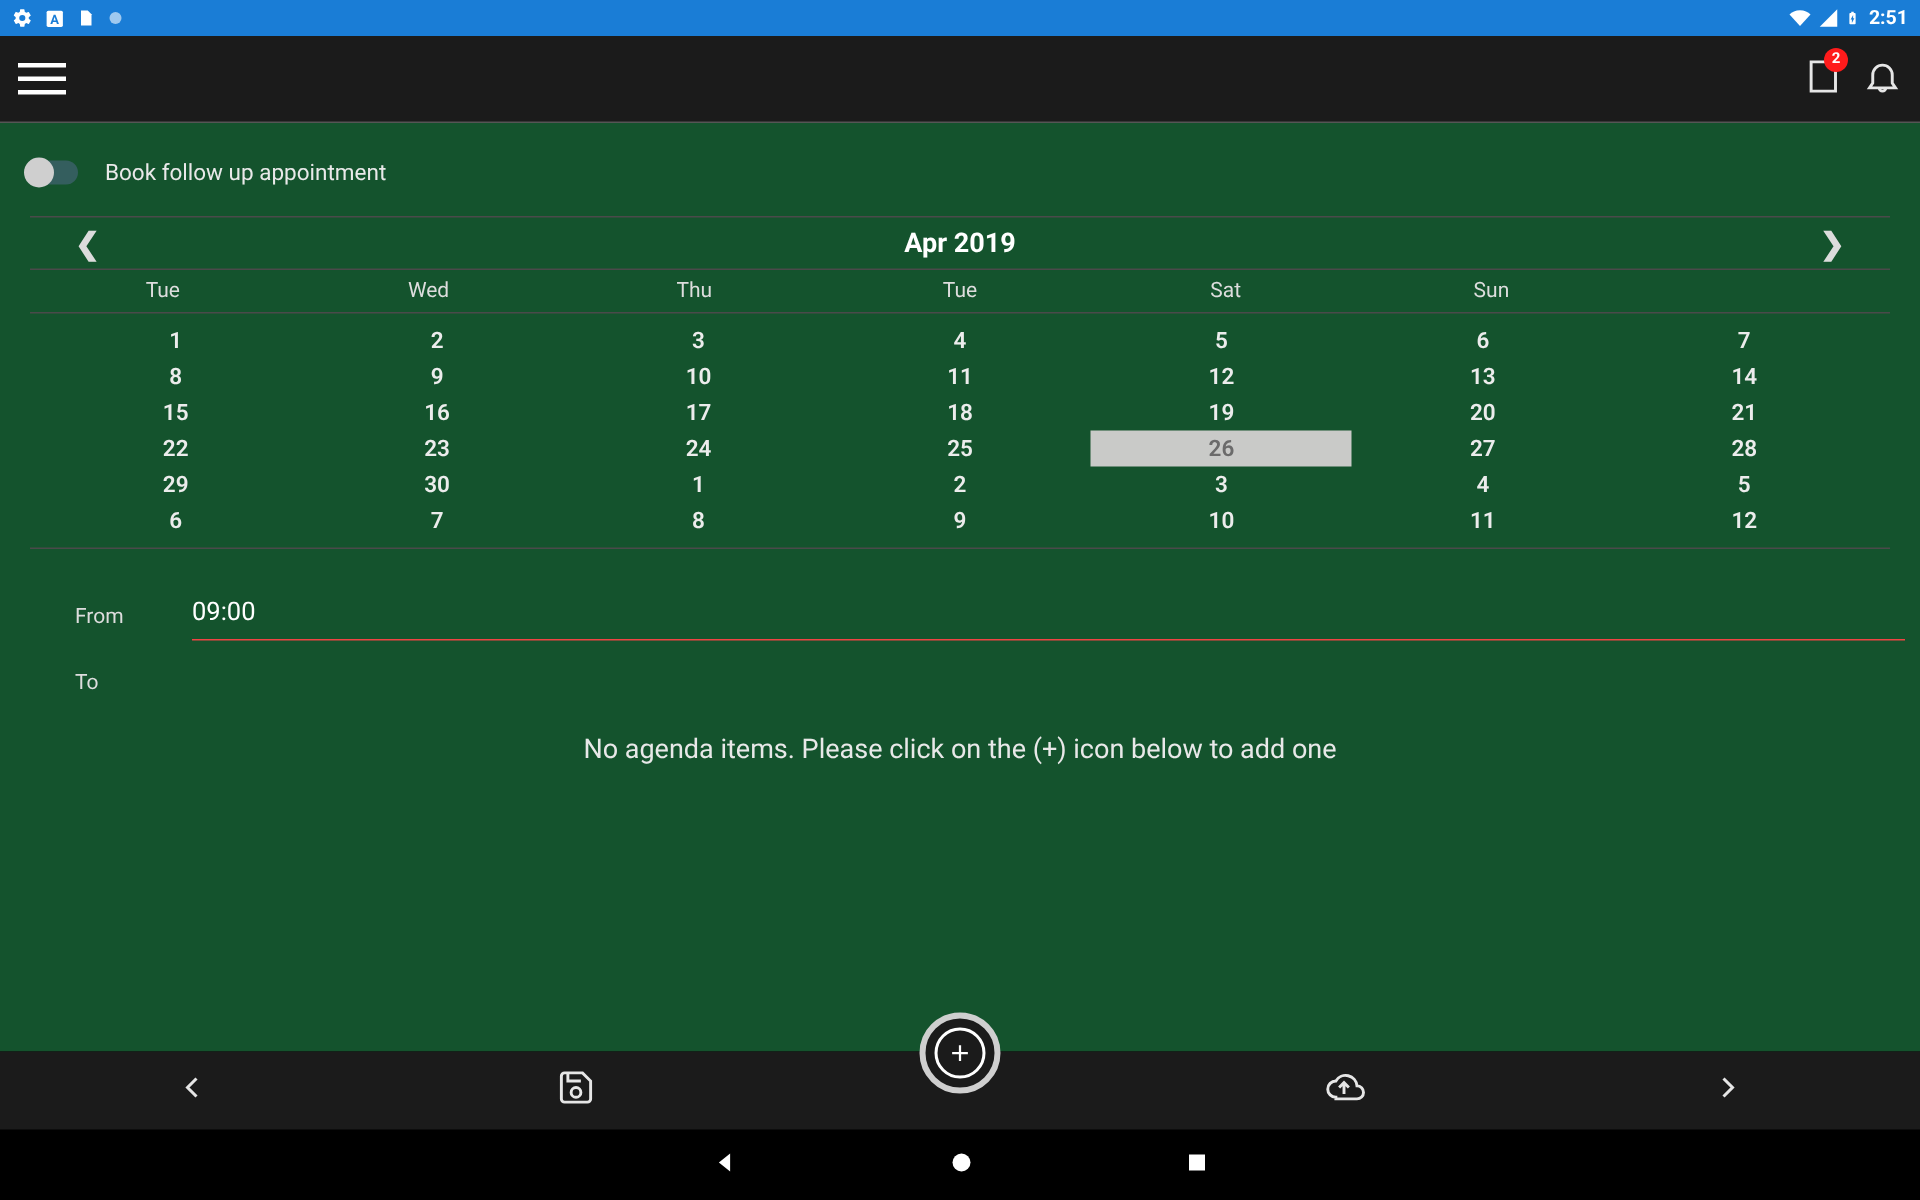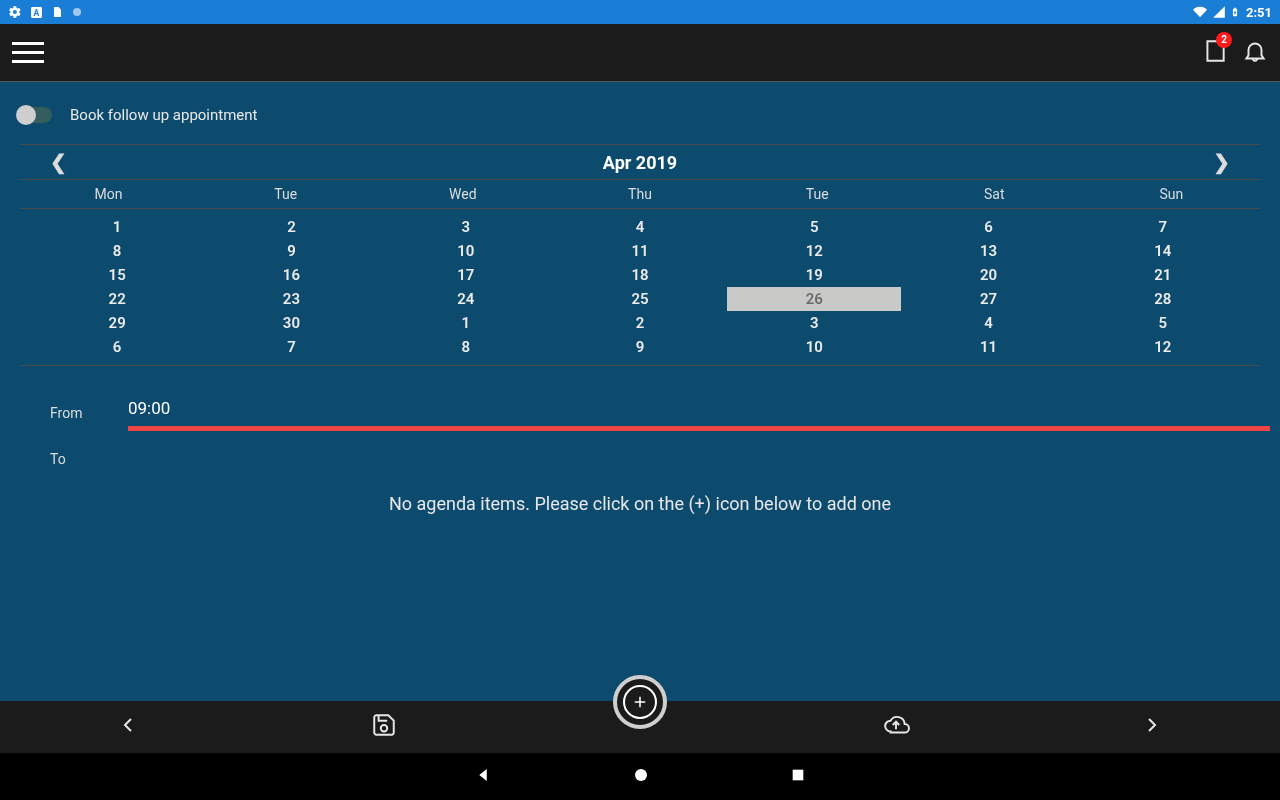--- a/index.html
+++ b/index.html
@@ -10,42 +10,42 @@
   .status-right { display: flex; align-items: center; gap: 4px; }
   .status-left svg, .status-right svg { display: block; }
   
   .titlebar { height: 58px; background: #1b1b1b; display: flex; align-items: center; justify-content: space-between; padding: 0 12px; border-bottom: 1px solid #555; }
   .hamburger { width: 32px; display: flex; flex-direction: column; gap: 6px; cursor: pointer; }
   .hamburger span { display: block; height: 3px; background: #fff; }
   .title-right { display: flex; align-items: center; gap: 14px; position: relative; }
   .badge { position: absolute; top: -6px; right: -4px; background: #ff1b1b; color: #fff; border-radius: 50%; width: 16px; height: 16px; font-size: 10px; display: flex; align-items: center; justify-content: center; font-weight: bold; }
   .icon-btn { position: relative; cursor: pointer; }
   
-  .content { background: #0c4a6e; height: 619px; padding: 16px 10px 0 10px; color: #e5e5e5; position: relative; }
+  .content { background: #14532d; height: 619px; padding: 16px 10px 0 10px; color: #e5e5e5; position: relative; }
   
   .toggle-row { display: flex; align-items: center; gap: 18px; padding: 8px 8px 20px 8px; }
   .switch { width: 34px; height: 16px; background: #345e5e; border-radius: 10px; position: relative; cursor: pointer; }
   .switch::after { content: ""; position: absolute; left: -2px; top: -2px; width: 20px; height: 20px; background: #cfcfcf; border-radius: 50%; }
   .toggle-label { font-size: 15px; color: #e9e9e9; }
   
   .cal-nav { display: flex; align-items: center; justify-content: space-between; padding: 0 30px; font-size: 18px; font-weight: 700; color: #fff; border-top: 1px solid #4a4a4a; border-bottom: 1px solid #4a4a4a; height: 36px; margin: 0 10px; }
   .cal-nav .nav-arrow { font-size: 20px; cursor: pointer; color: #dcdcdc; font-family: Georgia, serif; }
   
   .cal-head, .cal-row { display: grid; grid-template-columns: repeat(7, 1fr); text-align: center; margin: 0 10px; }
   .cal-head { border-bottom: 1px solid #4a4a4a; }
   .cal-head div { font-size: 14px; color: #ddd; padding: 6px 0; }
   .cal-body { margin-top: 6px; }
   .cal-body-wrap { border-bottom: 1px solid #4a4a4a; margin: 0 10px; padding-bottom: 6px; }
   .cal-row div { font-size: 15px; font-weight: 600; color: #ececec; padding: 3px 0; cursor: pointer; }
   .cal-row div.sel { background: #c9cac8; color: #6b6b6b; }
   
   .time-rows { margin-top: 18px; }
   .time-row { display: flex; align-items: center; padding: 10px 0; }
   .time-label { width: 78px; font-size: 14px; color: #ddd; margin-left: 40px; }
-  .time-value { flex: 1; font-size: 17px; color: #fff; border-bottom: 5px solid #ef4444; padding: 4px 0 8px 0; cursor: pointer; }
+  .time-value { flex: 1; font-size: 17px; color: #fff; border-bottom: 1px solid #ef4444; padding: 4px 0 8px 0; cursor: pointer; }
   
   .empty-msg { text-align: center; font-size: 18px; color: #e8e8e8; margin-top: 16px; }
   
   .fab-arc { position: absolute; bottom: -28px; left: 50%; transform: translateX(-50%); width: 54px; height: 54px; border: 4px solid #cfcfcf; border-radius: 50%; background: #1b1b1b; display: flex; align-items: center; justify-content: center; cursor: pointer; z-index: 5; }
   .fab-arc .plus-ring { width: 34px; height: 34px; border: 2px solid #fff; border-radius: 50%; display: flex; align-items: center; justify-content: center; }
   
   .toolbar { height: 52px; background: #1b1b1b; display: grid; grid-template-columns: repeat(5, 1fr); align-items: center; justify-items: center; position: relative; }
   .tool-btn { cursor: pointer; }
   
   .navbar { height: 47px; background: #000; display: flex; align-items: center; justify-content: center; gap: 140px; }
@@ -114,21 +114,20 @@
     <div class="toggle-label">Book follow up appointment</div>
   </div>
 
   <div class="cal-nav">
     <span class="nav-arrow">❮</span>
     <span>Apr 2019</span>
     <span class="nav-arrow">❯</span>
   </div>
 
   <div class="cal-head" id="cal-head">
-      <div>Mon</div>
       <div>Tue</div>
       <div>Wed</div>
       <div>Thu</div>
       <div>Tue</div>
       <div>Sat</div>
       <div>Sun</div>
     </div>
 
   <div class="cal-body-wrap">
     <div class="cal-body" id="cal-body">

